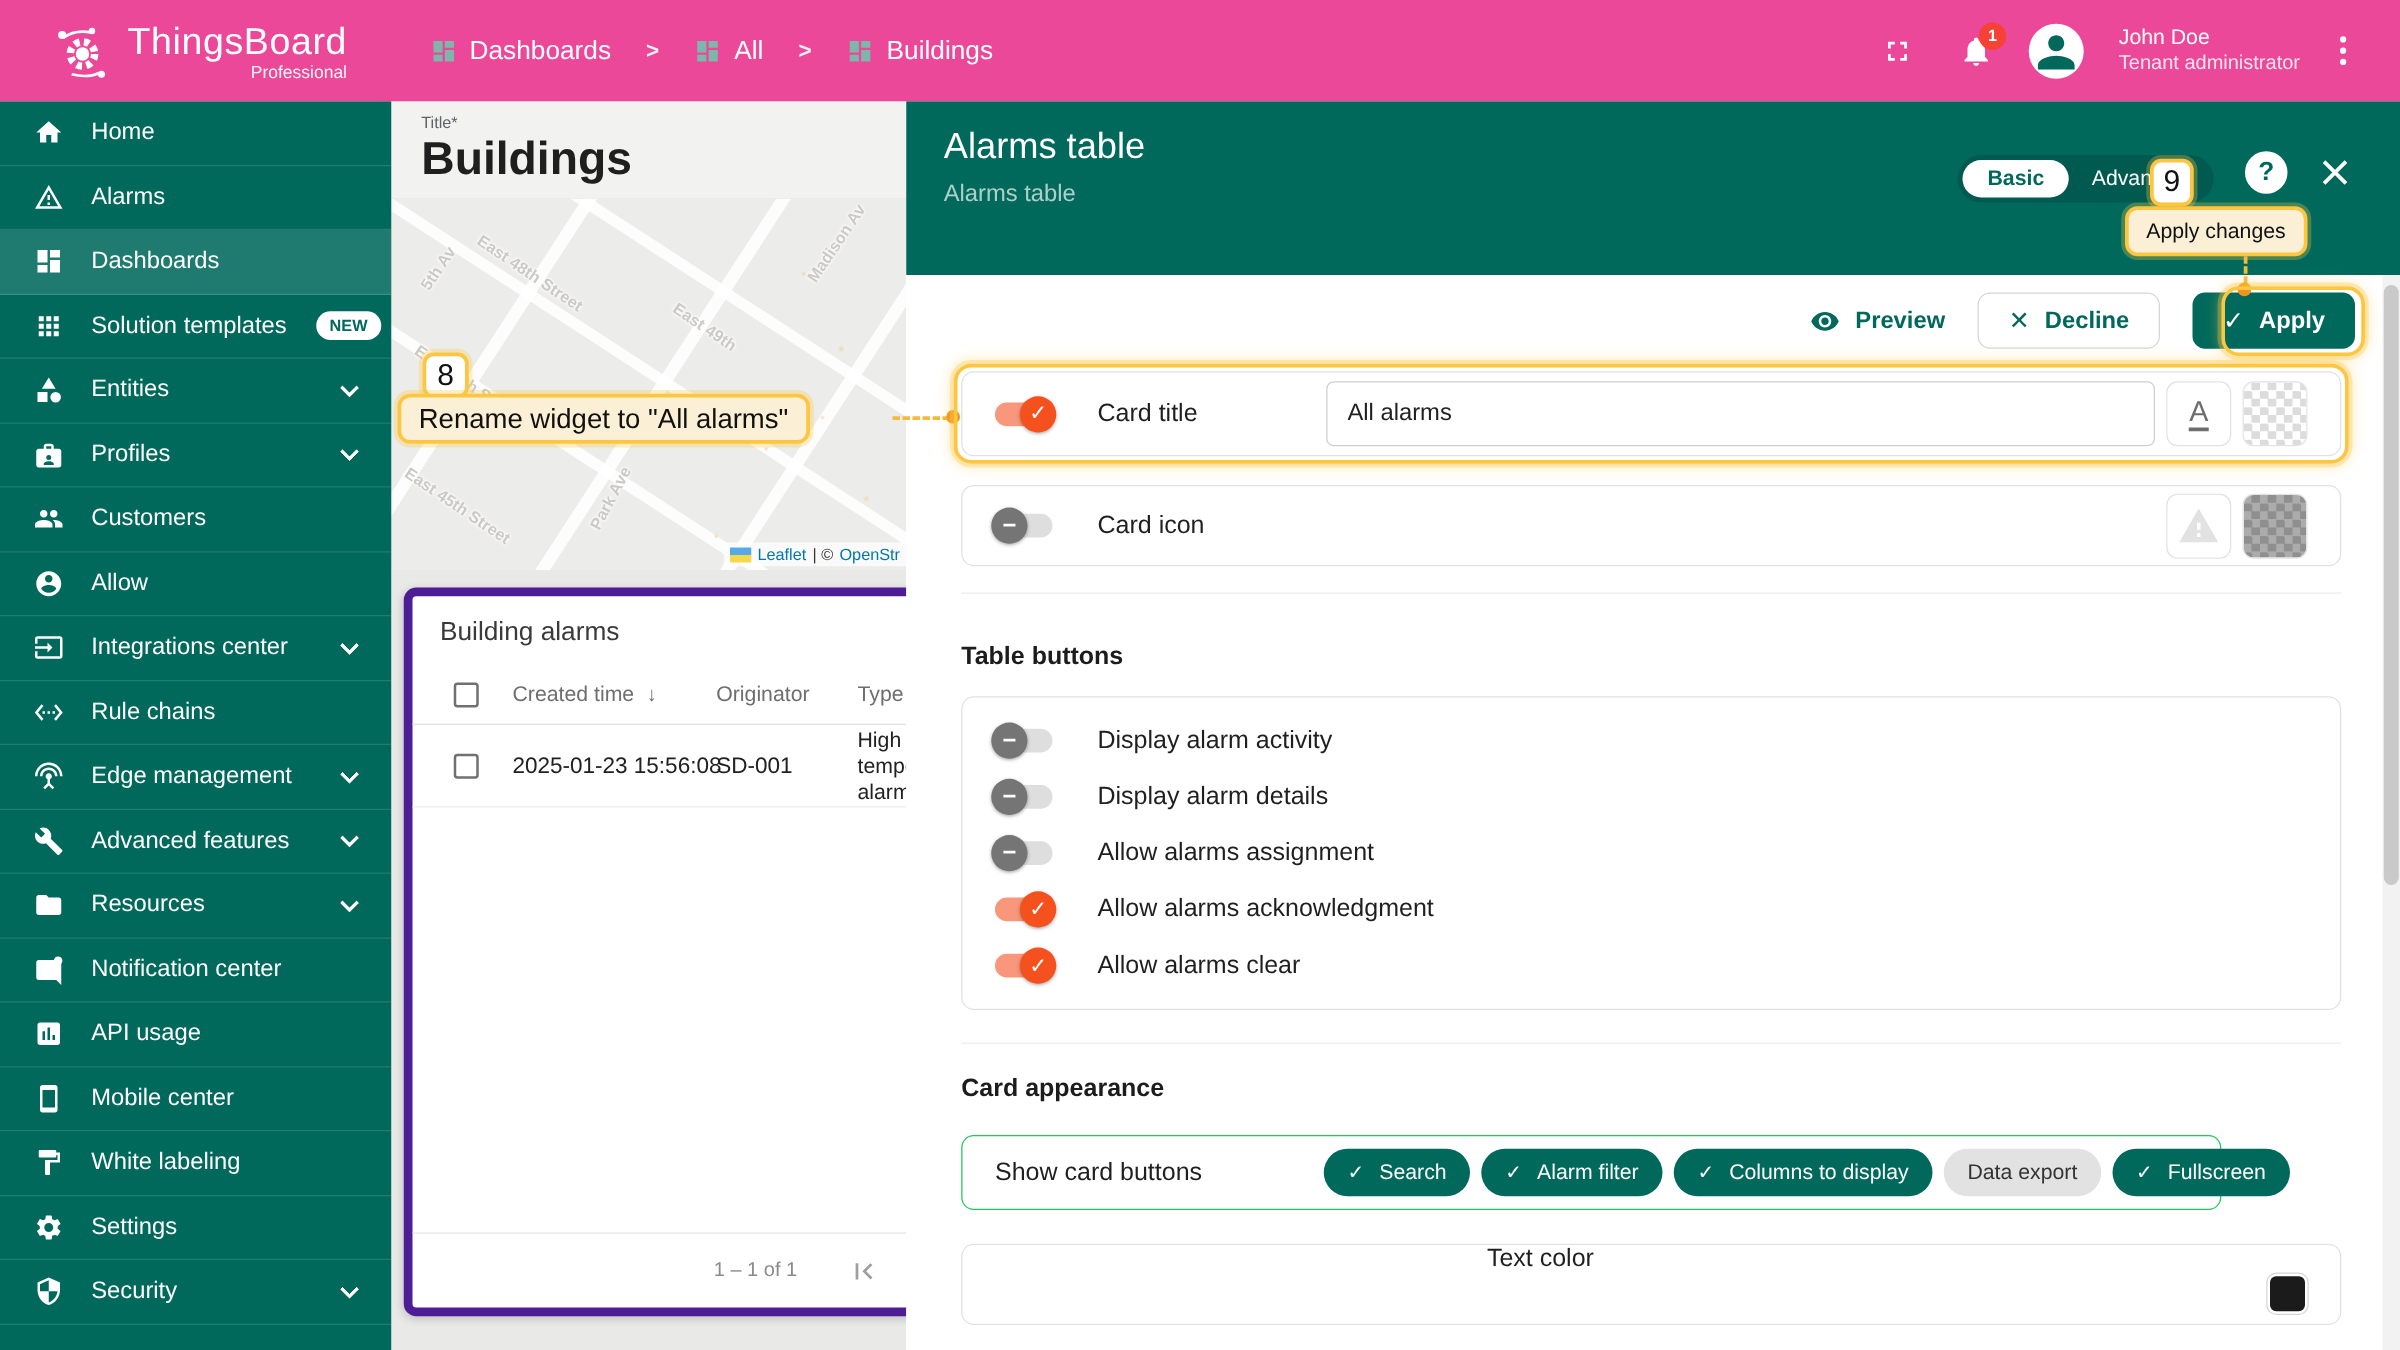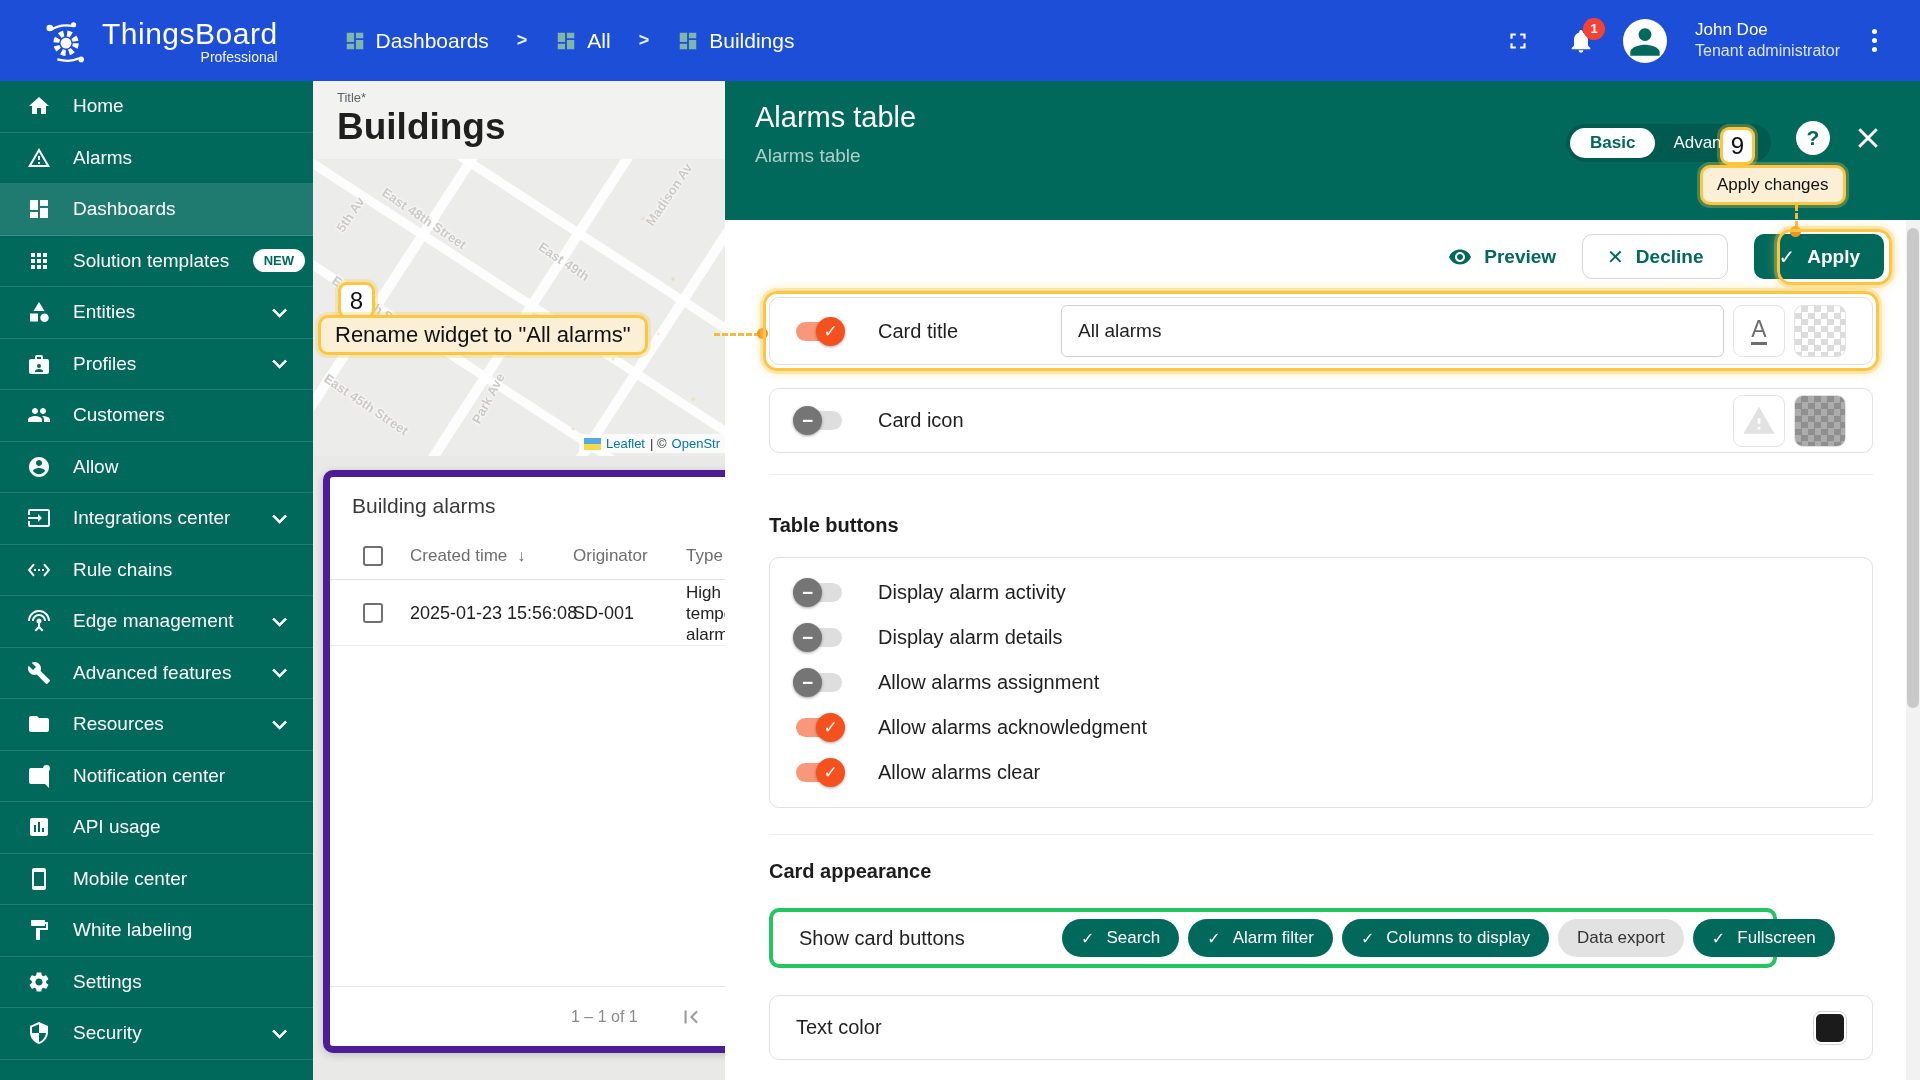--- a/index.html
+++ b/index.html
@@ -1,21 +1,21 @@
 <!DOCTYPE html>
 <html><head>
 <meta charset="utf-8">
 <style>
   * { margin:0; padding:0; box-sizing:border-box; }
   html,body { width:1920px; height:1080px; overflow:hidden; background:#fff;
     font-family:"Liberation Sans","DejaVu Sans",sans-serif; }
   #stage { position:relative; width:1920px; height:1080px; overflow:hidden; }
 
   
-  #header { position:absolute; left:0; top:0; width:1920px; height:81px; background:#1d4ed8;
+  #header { position:absolute; left:0; top:0; width:1920px; height:81px; background:#ec4899;
     display:flex; align-items:center; z-index:20; }
   .logo-wrap { display:flex; align-items:center; margin-left:40px; }
   .logo-bug { width:52px; height:52px; position:relative; color:#fff; }
   .logo-text { margin-left:10px; color:#fff; }
   .logo-title { font-size:30px; font-weight:400; letter-spacing:0.5px; }
   .logo-sub { font-size:14px; text-align:right; margin-top:-2px; opacity:.95; }
   .crumbs { display:flex; align-items:center; margin-left:66px; gap:28px; }
   .crumb { display:flex; align-items:center; gap:10px; color:#fff; font-size:21px; font-weight:500; cursor:pointer; }
   .crumb svg { width:22px; height:22px; fill:#7EB6AC; }
   .crumb-sep { color:#E6F2EF; font-size:18px; font-weight:700; }
@@ -144,31 +144,31 @@
   .divider { position:absolute; left:44px; width:1104px; height:1px; background:#EDEDED; }
   #div1 { top:254px; } #div2 { top:614px; }
   .section-h { position:absolute; left:44px; font-size:20px; font-weight:700; color:#1C1C1C; }
   #h-table-buttons { top:294px; }
   #h-card-appearance { top:640px; }
   #toggles-card { position:absolute; left:44px; top:337px; width:1104px; height:251px; border:1px solid #E1E1E1;
     border-radius:10px; padding:12px 26px; display:flex; flex-direction:column; justify-content:space-around; }
   .tglrow { display:flex; align-items:center; height:46px; }
   .tglrow .row-label { width:auto; }
 
-  #chips-card { position:absolute; left:44px; top:688px; width:1008px; height:60px; border:4px solid #22c55e;
+  #chips-card { position:absolute; left:44px; top:688px; width:1008px; height:60px; border:1px solid #22c55e;
     border-radius:10px; display:flex; align-items:center; padding:0 26px; }
   .chips-label { font-size:20px; color:#1F1F1F; width:263px; flex:none; }
   .chips { display:flex; align-items:center; gap:9px; }
   .chip { height:38px; border-radius:19px; display:flex; align-items:center; padding:0 19px; font-size:17px;
     font-weight:500; background:#E2E2E2; color:#333; white-space:nowrap; }
   .chip.sel { background:#00695C; color:#fff; }
   .chip.sel::before { content:"\2713"; margin-right:12px; font-size:16px; }
 
   #textcolor-card { position:absolute; left:44px; top:775px; width:1104px; height:65px; border:1px solid #E1E1E1;
-    border-radius:10px; display:flex; align-items:center; padding:0 26px; }
+    border-radius:10px; display:flex; align-items:center; padding:0 26px;flex-direction:column; }
   .color-swatch { margin-left:auto; width:32px; height:32px; background:#1B1B1B; border-radius:7px;
     border:2px solid #fff; outline:1px solid #D5D5D5; }
 
   .scrollbar { position:absolute; right:0; top:0; width:14px; height:860px; background:#F2F2F2; }
   .scroll-thumb { position:absolute; right:1px; top:8px; width:12px; height:480px; background:#C9C9C9; border-radius:6px; }
 
   
   .ann { position:absolute; z-index:50; }
   .ann-num { background:#fff; border:3px solid #FDC642; border-radius:9px; color:#111; font-size:24px;
     display:flex; align-items:center; justify-content:center; box-shadow:0 0 0 3px rgba(253,198,66,0.30); }

